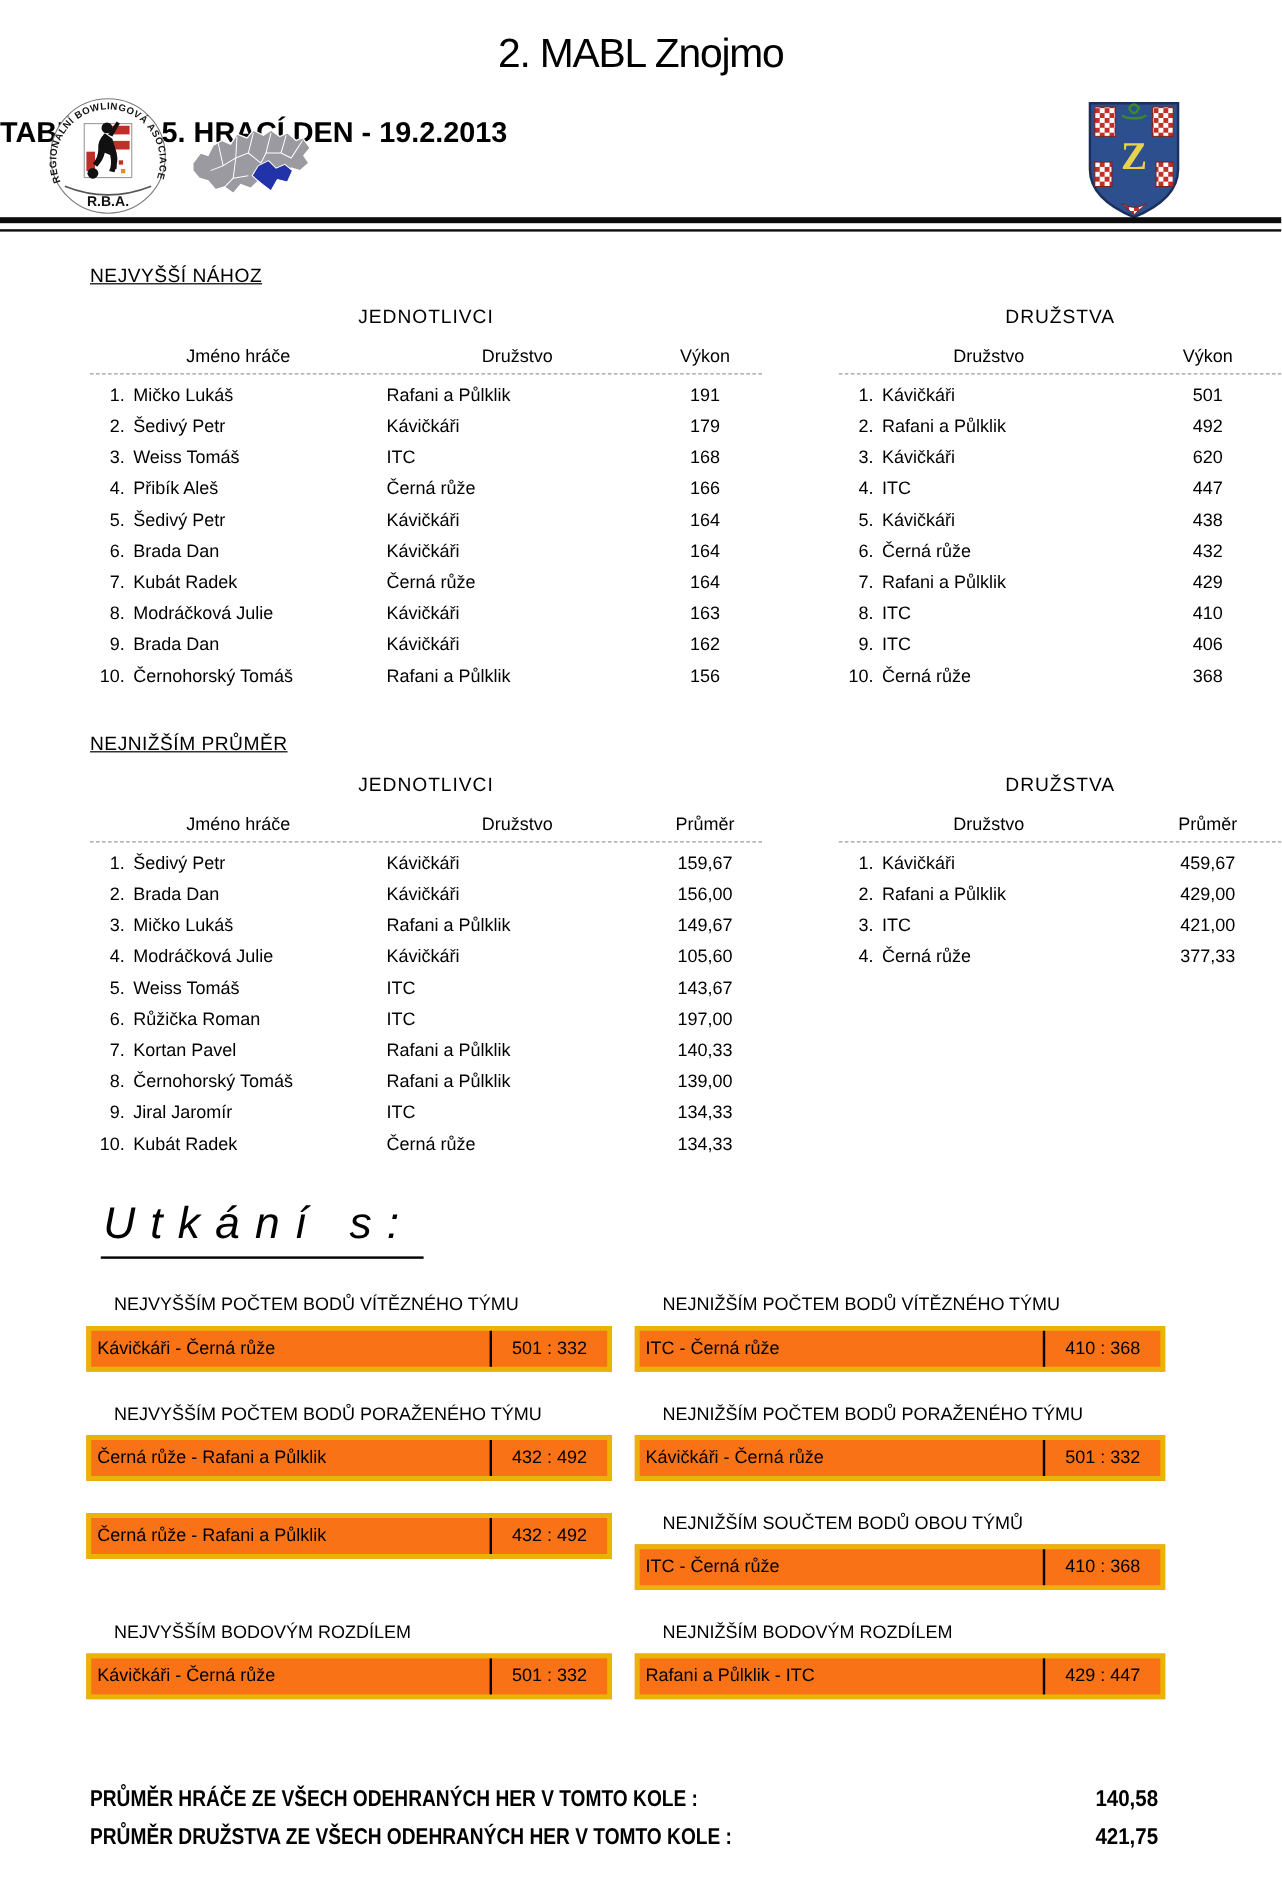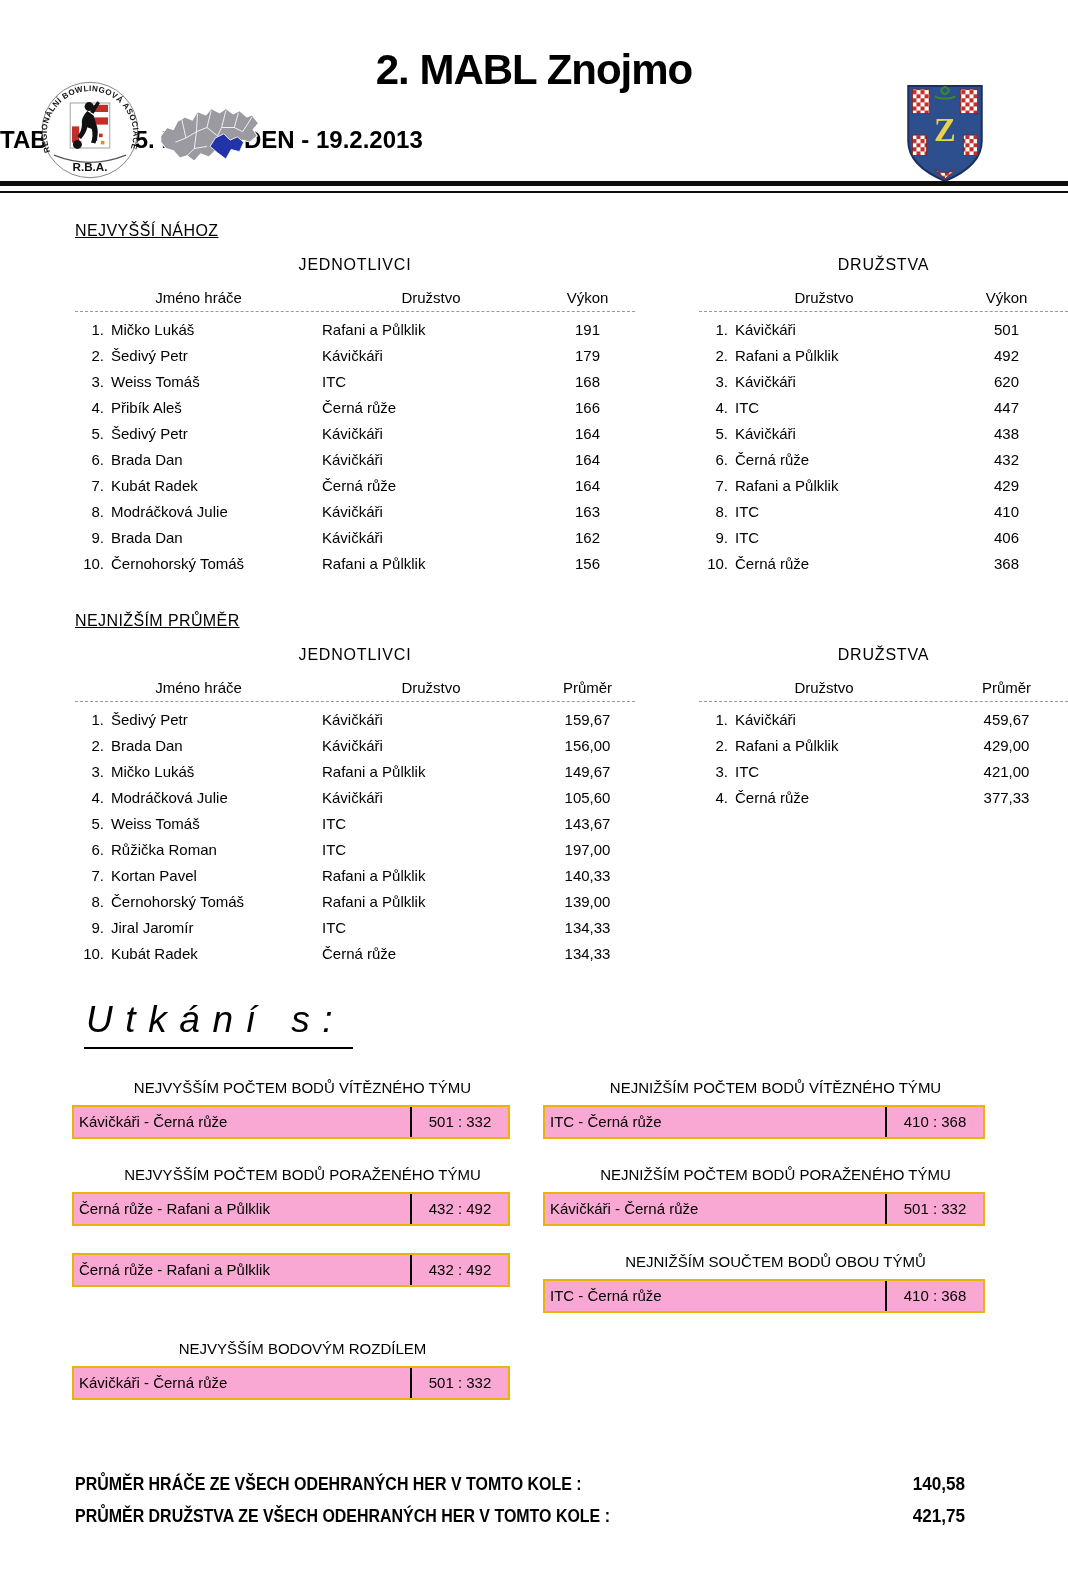--- a/index.html
+++ b/index.html
@@ -1,21 +1,21 @@
 <!DOCTYPE html>
 <html lang="cs"><head>
 <meta charset="utf-8">
 <style>
   html,body{margin:0;padding:0;background:#fff;}
   body{width:1068px;height:1587px;font-family:"Liberation Sans","DejaVu Sans",sans-serif;color:#000;}
   .page{position:relative;width:1068px;height:1587px;background:#fff;overflow:hidden;}
 
   
   .hdr{position:relative;height:192px;}
-  .hdr-title{padding-top:46px;text-align:center;font-size:42px;font-weight:bold;letter-spacing:-1px;}
+  .hdr-title{padding-top:26px;text-align:center;font-size:34px;font-weight:normal;letter-spacing:-1px;}
   .hdr-sub{margin-top:32px;text-align:left;font-size:24px;font-weight:bold;}
   .logo-rba{position:absolute;left:36px;top:76px;width:108px;height:108px;}
   .logo-map{position:absolute;left:150px;top:96px;width:116px;height:84px;}
   .crest{position:absolute;left:903px;top:82px;width:84px;height:102px;}
   .double-rule{position:absolute;left:0;right:0;top:181px;height:5px;border-top:5px solid #0d0d0d;border-bottom:2px solid #0d0d0d;}
 
   
   .sec-heading{margin:30px 0 0 75px;font-size:16px;text-decoration:underline;letter-spacing:.4px;}
   .tables-row{display:flex;margin-top:16px;gap:44px;}
   .tbl-left{margin-left:75px;width:560px;}
@@ -28,24 +28,24 @@
   .cL2{width:218px;}
   .cL3{width:95px;text-align:center;}
   .cR1{width:250px;display:flex;}
   .cR2{width:115px;text-align:center;}
   .h-center{text-align:center;}
   .rank{width:36px;text-align:right;padding-right:7px;box-sizing:border-box;flex:none;}
   .thead .cL1,.thead .cR1{display:block;text-align:center;}
 
   
   .utkani-heading{display:inline-block;margin:34px 0 0 84px;font-size:37px;font-style:italic;letter-spacing:.34em;border-bottom:2px solid #000;padding:0 8px 6px 2px;line-height:1.1;}
-  .match-grid{display:grid;grid-template-columns:438px 442px;column-gap:33px;margin:30px 0 0 72px;text-align:center;}
+  .match-grid{display:grid;grid-template-columns:438px 442px;column-gap:19px;margin:30px 0 0 72px;}
   .match-item{margin-bottom:27px;}
   .match-label{padding-left:23px;font-size:15px;margin-bottom:9px;}
-  .match-box{border:2px solid #eab308;height:30px;display:flex;align-items:stretch;background:#f9a8d4;}
+  .match-box{border:4px solid #eab308;height:30px;display:flex;align-items:stretch;background:#f97316;}
   .match-pair{flex:1;display:flex;align-items:center;padding-left:5px;font-size:15px;}
   .match-score{width:96px;flex:none;border-left:2px solid #000;display:flex;align-items:center;justify-content:center;font-size:15px;}
 
   
   .summary{margin:46px 0 0 75px;width:890px;}
   .sum-row{display:flex;justify-content:space-between;align-items:baseline;height:32px;font-weight:bold;font-size:19px;}
   .sum-label{display:inline-block;transform:scaleX(.84);transform-origin:left center;white-space:nowrap;}
   .sum-value{display:inline-block;transform:scaleX(.9);transform-origin:right center;}
 </style>
 </head>
@@ -463,20 +463,27 @@
           <span class="match-score">410 : 368</span>
         </div>
       </div>
       <div class="match-item">
         <div class="match-label">NEJVYŠŠÍM BODOVÝM ROZDÍLEM</div>
         <div class="match-box">
           <span class="match-pair">Kávičkáři - Černá růže</span>
           <span class="match-score">501 : 332</span>
         </div>
       </div>
+      <div class="match-item">
+        <div class="match-label">NEJNIŽŠÍM BODOVÝM ROZDÍLEM</div>
+        <div class="match-box">
+          <span class="match-pair">Rafani a Půlklik - ITC</span>
+          <span class="match-score">429 : 447</span>
+        </div>
+      </div>
   </div>
 
   <div class="summary">
     <div class="sum-row">
         <span class="sum-label">PRŮMĚR HRÁČE ZE VŠECH ODEHRANÝCH HER V TOMTO KOLE :</span>
         <span class="sum-value">140,58</span>
       </div>
       <div class="sum-row">
         <span class="sum-label">PRŮMĚR DRUŽSTVA ZE VŠECH ODEHRANÝCH HER V TOMTO KOLE :</span>
         <span class="sum-value">421,75</span>

